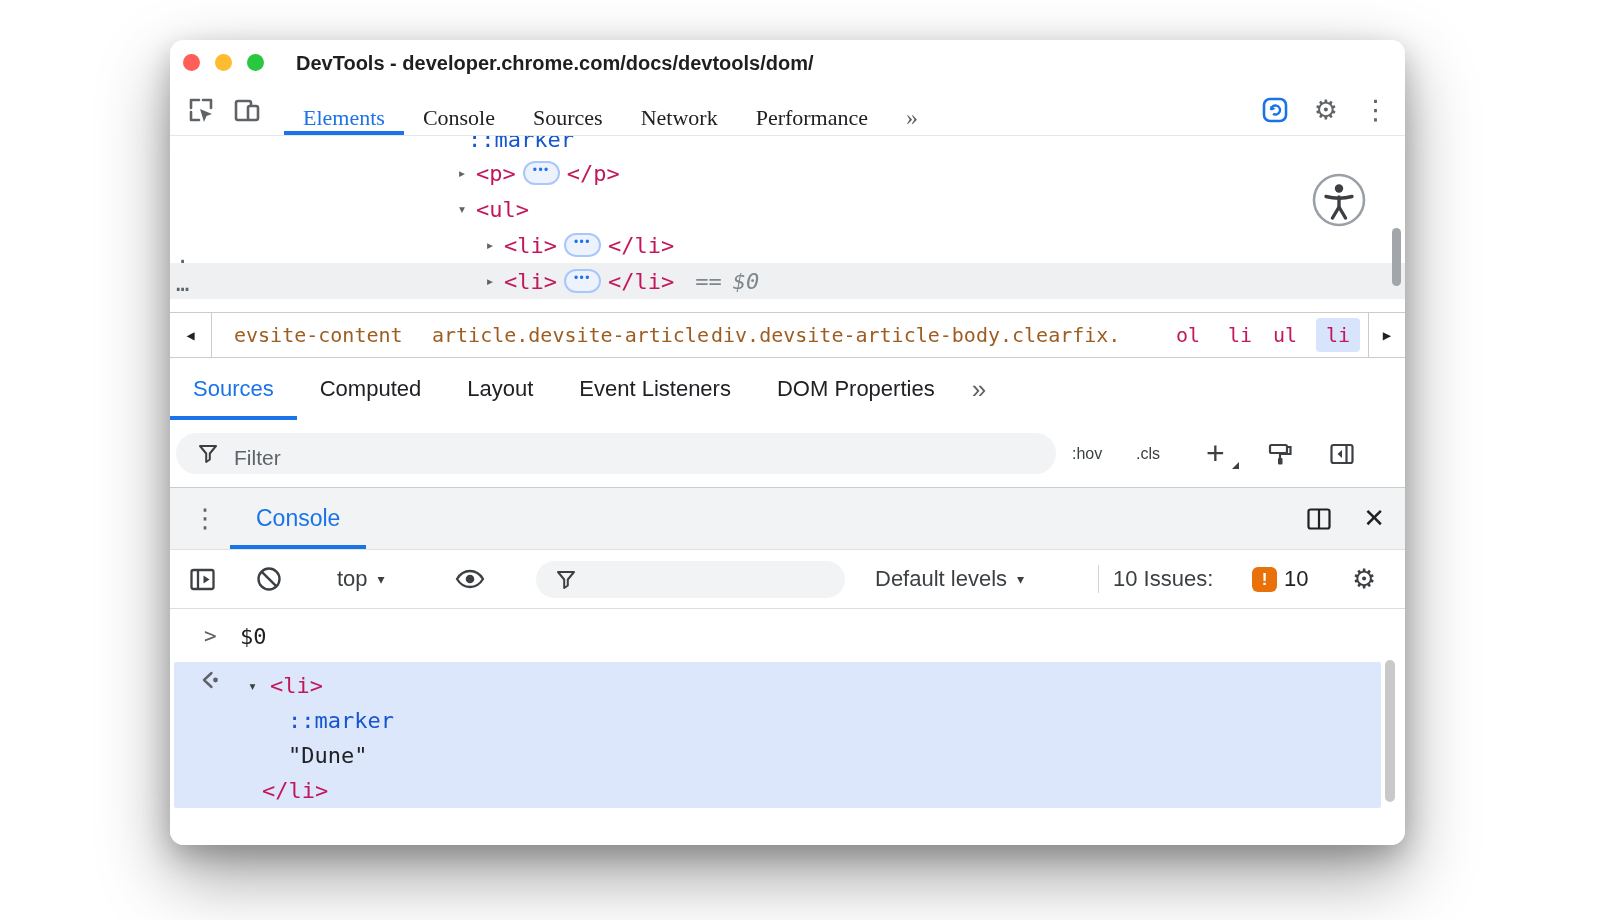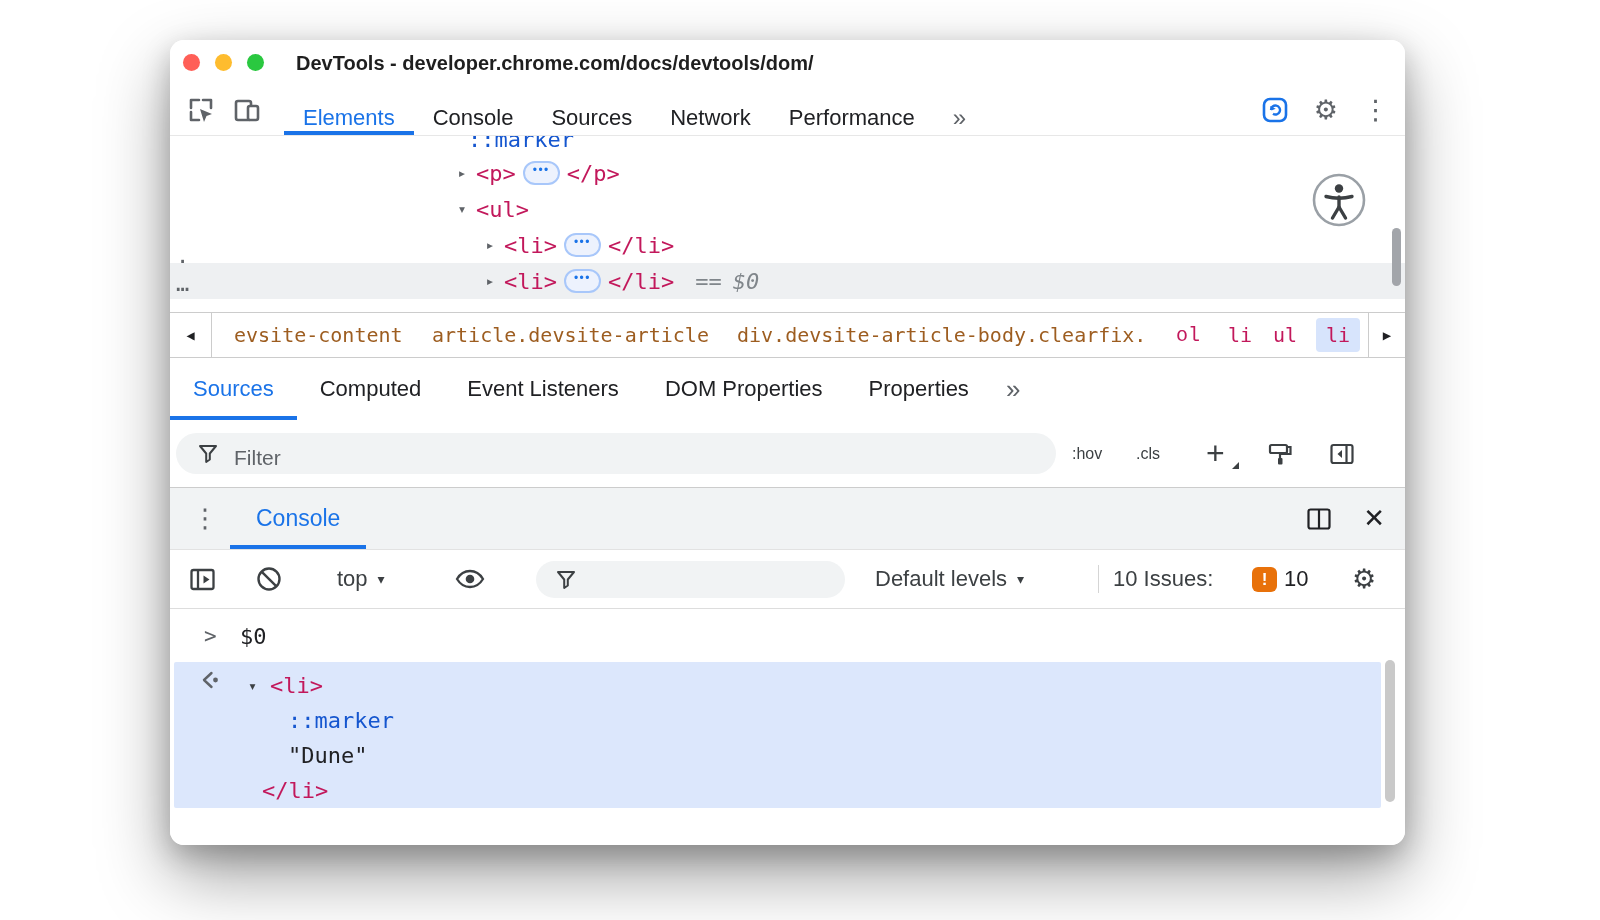--- a/index.html
+++ b/index.html
@@ -13,21 +13,21 @@
   .titlebar { position:absolute; top:0; left:0; right:0; height:45px; background:#fff; }
   .lights { position:absolute; left:13px; top:14px; display:flex; gap:15px; }
   .light { width:17px; height:17px; border-radius:50%; }
   .light.red{ background:#ff5f57; } .light.yellow{ background:#febc2e; } .light.green{ background:#2ac840; }
   .wtitle { position:absolute; left:126px; top:0; line-height:47px; font-size:20px; font-weight:700; color:#1f1f1f; }
 
   
   .toolbar { position:absolute; top:45px; left:0; right:0; height:51px; border-bottom:1px solid #e7e7e7; background:#fff; }
   .tb-icon { position:absolute; top:10px; width:30px; height:30px; }
   .tb-icon.inspect { left:16px; } .tb-icon.device { left:62px; }
-  .tabs { position:absolute; left:114px; top:16px; bottom:0; display:flex; }
+  .tabs { position:absolute; left:114px; top:16px; bottom:0; display:flex;font-family:Liberation Serif, serif; }
   .tab { display:flex; align-items:center; padding:3px 19px 0 19px; font-size:22px; color:#202124; border-bottom:4px solid transparent; cursor:default; }
   .tab.active { color:#1a73e8; border-bottom-color:#1a73e8; }
   .tab.more { color:#5f6368; font-size:24px; letter-spacing:-2px; }
   .tb-right { position:absolute; right:16px; top:0; bottom:0; display:flex; align-items:center; gap:24px; }
   .glyph-icon { color:#5f6368; font-size:27px; line-height:1; }
 
   
   .dom-area { position:absolute; top:96px; left:0; right:0; height:176px; overflow:hidden; background:#fff;
     font-family:"DejaVu Sans Mono",monospace; font-size:22px; }
   .dom-row { position:absolute; left:0; right:0; height:36px; display:flex; align-items:center; white-space:pre; gap:7px; }
@@ -53,22 +53,22 @@
 
   
   .crumbbar { position:absolute; top:272px; left:0; right:0; height:46px; background:#fff;
     border-top:1px solid #ccc; border-bottom:1px solid #ccc; font-family:"DejaVu Sans Mono",monospace; font-size:20px; }
   .crumb-nav { position:absolute; top:0; bottom:0; width:42px; display:flex; align-items:center; justify-content:center; color:#202124; font-size:14px; }
   .crumb-nav.left { left:0; border-right:1px solid #ccc; }
   .crumb-nav.right { right:0; border-left:1px solid #ccc; width:37px; }
   .crumb { position:absolute; top:0; bottom:0; display:flex; align-items:center; }
   .crumb.brown { color:#9d5d20; }
   .crumb.red { color:#c2185b; }
-  .crumb.c0{ left:48px;margin-left:16px; } .crumb.c1{ left:262px; } .crumb.c2{ left:567px; }
-  .crumb.c3{ left:1006px;font-family:Liberation Mono, monospace; } .crumb.c4{ left:1058px; } .crumb.c5{ left:1103px; }
+  .crumb.c0{ left:48px;margin-left:16px; } .crumb.c1{ left:262px; } .crumb.c2{ left:541px; }
+  .crumb.c3{ left:1006px; } .crumb.c4{ left:1058px; } .crumb.c5{ left:1103px; }
   .crumb.c6{ left:1146px; top:5px; bottom:5px; padding:0 10px; background:#d7e4fc; border-radius:4px; }
 
   
   .styles-tabs { position:absolute; top:318px; left:0; right:0; height:62px; background:#fff; display:flex; padding-left:0; }
   .stab { display:flex; align-items:center; padding:4px 23px 0 23px; font-size:22px; color:#202124; border-bottom:4px solid transparent; }
   .stab.active { color:#1a73e8; border-bottom-color:#1a73e8; }
   .stab.more { color:#5f6368; font-size:26px; letter-spacing:-3px; padding-left:14px; }
 
   
   .filter-row { position:absolute; top:380px; left:0; right:0; height:68px; background:#fff; border-bottom:1px solid #ccc; }
@@ -245,27 +245,27 @@
   </div>
 
   <div class="styles-tabs">
     <div class="stab active">
         <span>Sources</span>
       </div>
     <div class="stab">
         <span>Computed</span>
       </div>
     <div class="stab">
+        <span>Layout</span>
+      </div>
+    <div class="stab">
         <span>Event Listeners</span>
       </div>
     <div class="stab">
         <span>DOM Properties</span>
-      </div>
-    <div class="stab">
-        <span>Properties</span>
       </div>
     <div class="stab more">
         <span>»</span>
       </div>
   </div>
 
   <div class="filter-row">
     <div class="filter-pill">
       <svg width="24" height="24" viewBox="0 0 24 24">
         <path d="M4 4 h16 l-6.2 7.5 v6 l-3.6 2.5 v-8.5 z" stroke="#3c4043" stroke-width="2" fill="none" stroke-linejoin="round"></path>

